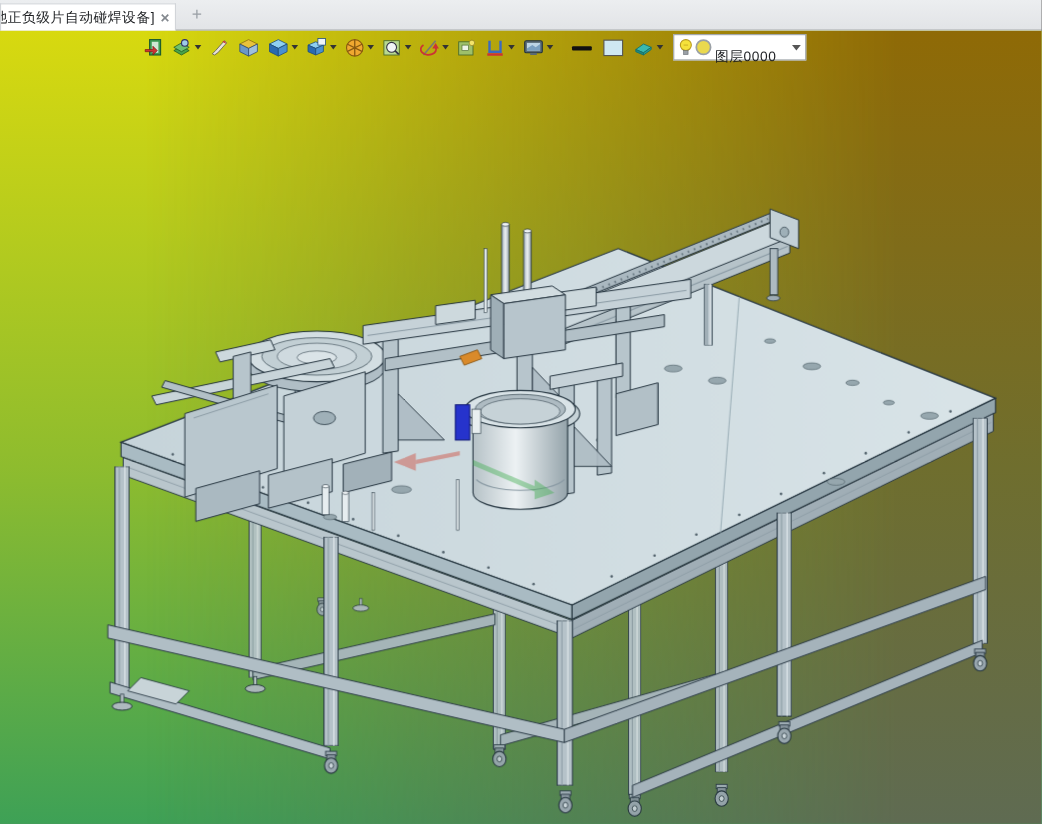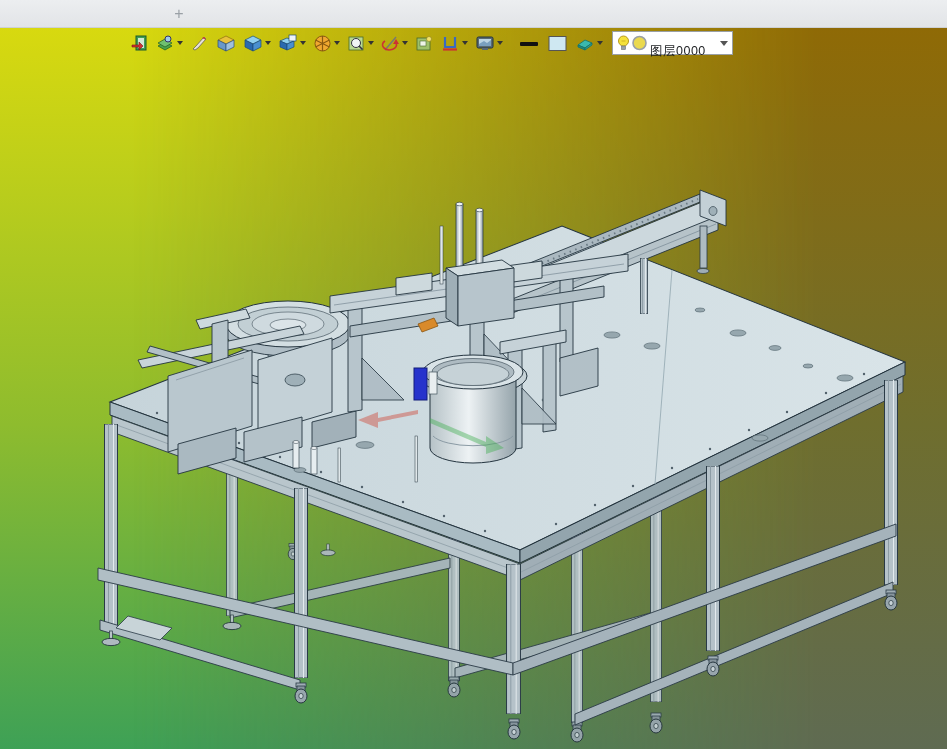--- a/index.html
+++ b/index.html
@@ -35,20 +35,24 @@
   .layer-label{font-size:12.5px;color:#1c1e21;margin:17px 6px 0 2px;letter-spacing:0.5px;}
   .combo-arr{width:0;height:0;border-left:4px solid transparent;border-right:4px solid transparent;
     border-top:5px solid #555;margin-left:8px;}
 </style>
 </head>
 <body>
 
 <div class="screen">
 
   <div class="tabbar">
+    <div class="tab">
+      <span class="tab-title">池正负级片自动碰焊设备]</span>
+      <span class="tab-close">×</span>
+    </div>
     <div class="newtab">+</div>
   </div>
 
   <div class="viewport">
     <div class="bg-right"></div>
 
     <svg class="scene" viewBox="0 0 947 721" width="947" height="721">
       <defs>
         <linearGradient id="plateGrad" x1="0" y1="0" x2="1" y2="0">
           <stop offset="0" stop-color="#c6d4da"></stop>

